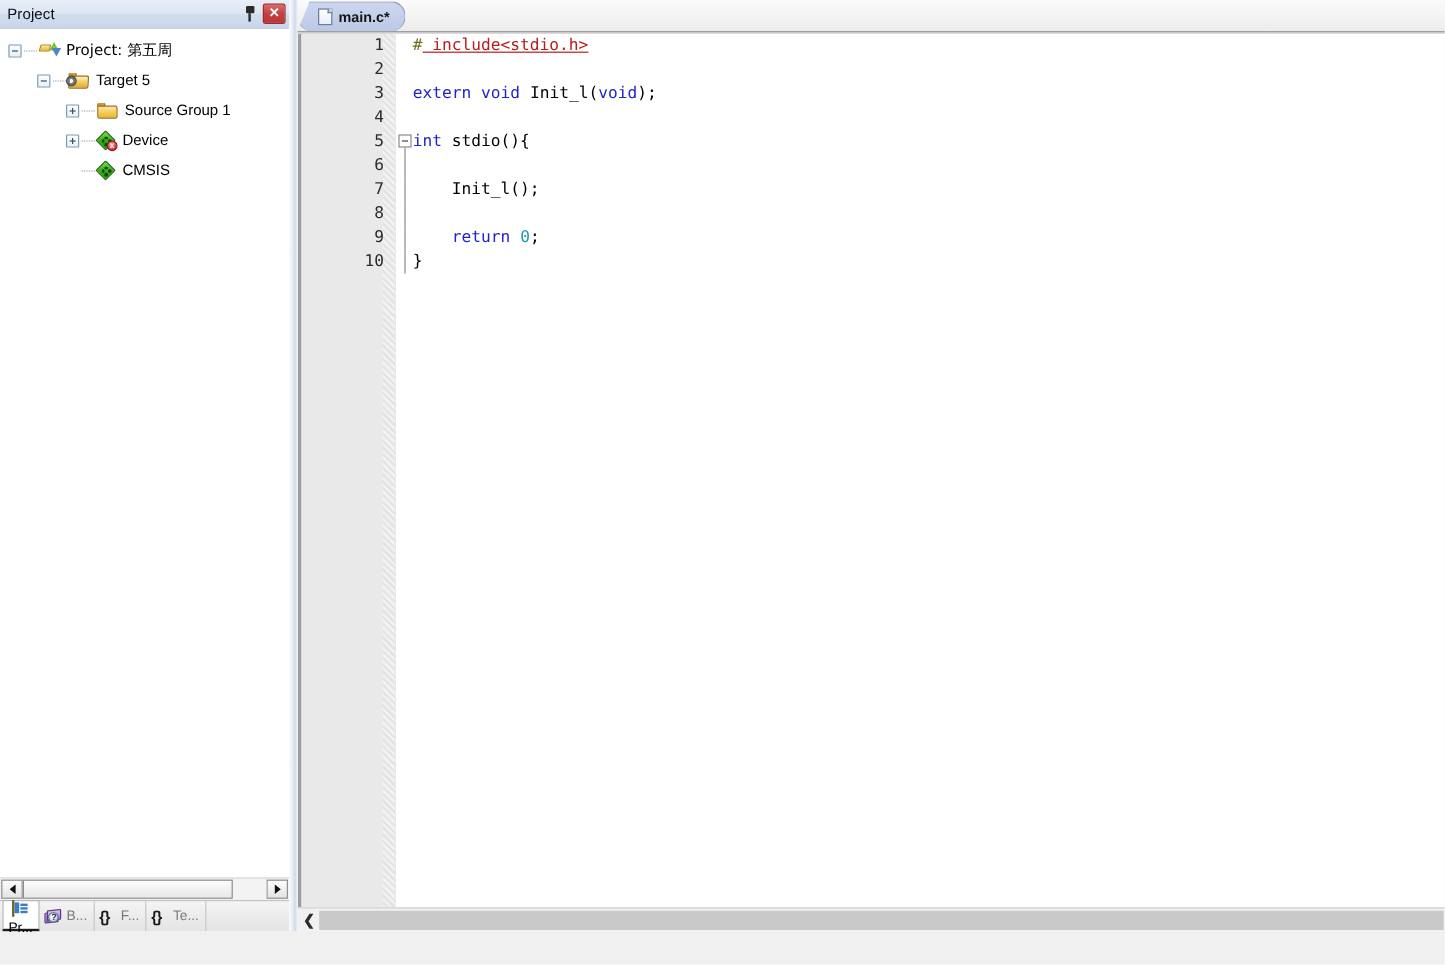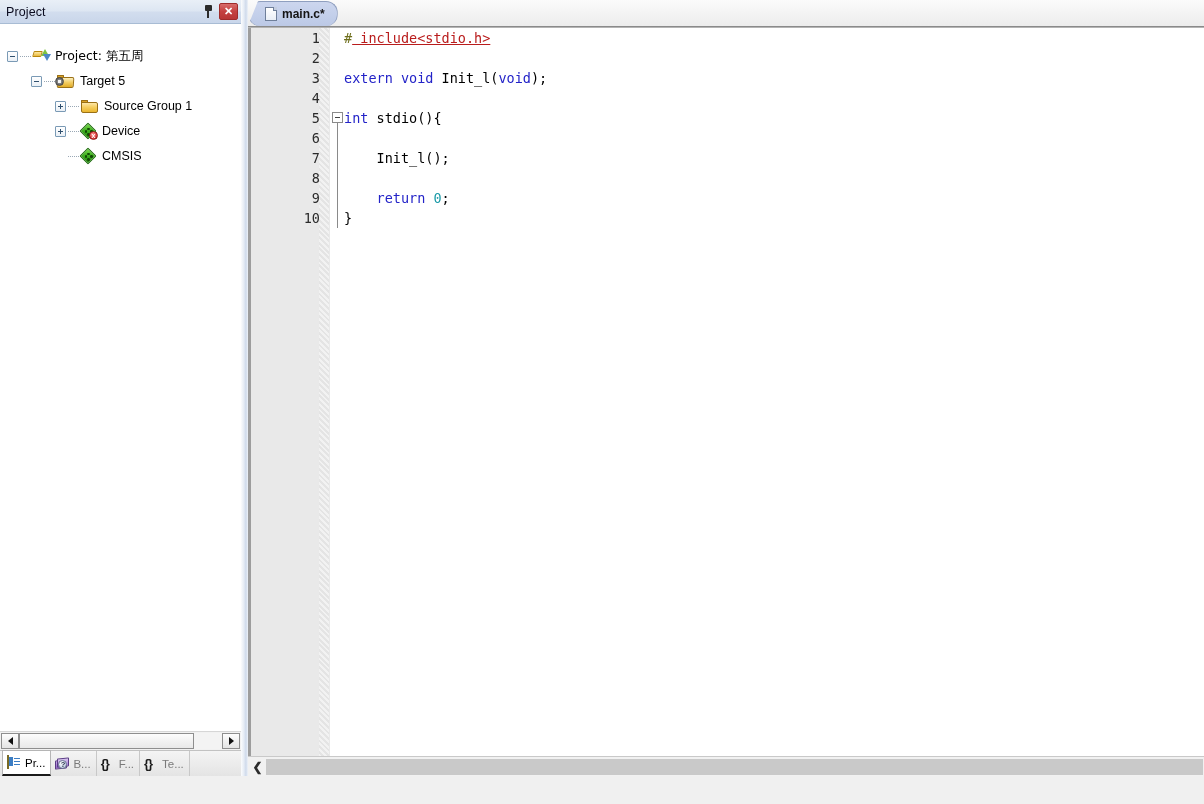--- a/index.html
+++ b/index.html
@@ -78,21 +78,21 @@
   .panel-body {
     flex: 1 1 auto;
     background: #ffffff;
     border-left: 1px solid #ffffff;
     overflow: hidden;
     position: relative;
     padding-top: 6px;
   }
 
   
-  .tree { font-size: 12.5px; color: #000; user-select: none; margin-top: 14px; }
+  .tree { font-size: 12.5px; color: #000; user-select: none; }
   .tree-row {
     display: flex;
     align-items: center;
     height: 25px;
     padding-left: 6px;
     white-space: nowrap;
     cursor: default;
   }
   .indent { display: inline-block; flex: 0 0 auto; }
 
@@ -254,20 +254,21 @@
     border-right: 1px solid #c8c8c8;
   }
   .ptab.active {
     background: #ffffff;
     color: #000;
     border-top: 1px solid #b5b5b5;
     border-left: 1px solid #b5b5b5;
     border-right: 1px solid #b5b5b5;
     border-bottom: 2px solid #1a1a1a;
     margin-top: -1px;
+    flex-direction: column;
   }
   .ptab-ic { width: 15px; height: 14px; position: relative; flex: 0 0 auto; }
 
   
   .ic-win { position:relative; width:14px; height:13px;
     background: linear-gradient(to bottom,#fdf6dd,#f4e193);
     border:1px solid #7a6a24; }
   .ic-win::before { content:""; position:absolute; left:1px; top:1px;
     width:4px; height:9px; background:#3c7ec4; }
   .ic-win::after { content:""; position:absolute; left:6px; top:2px;

